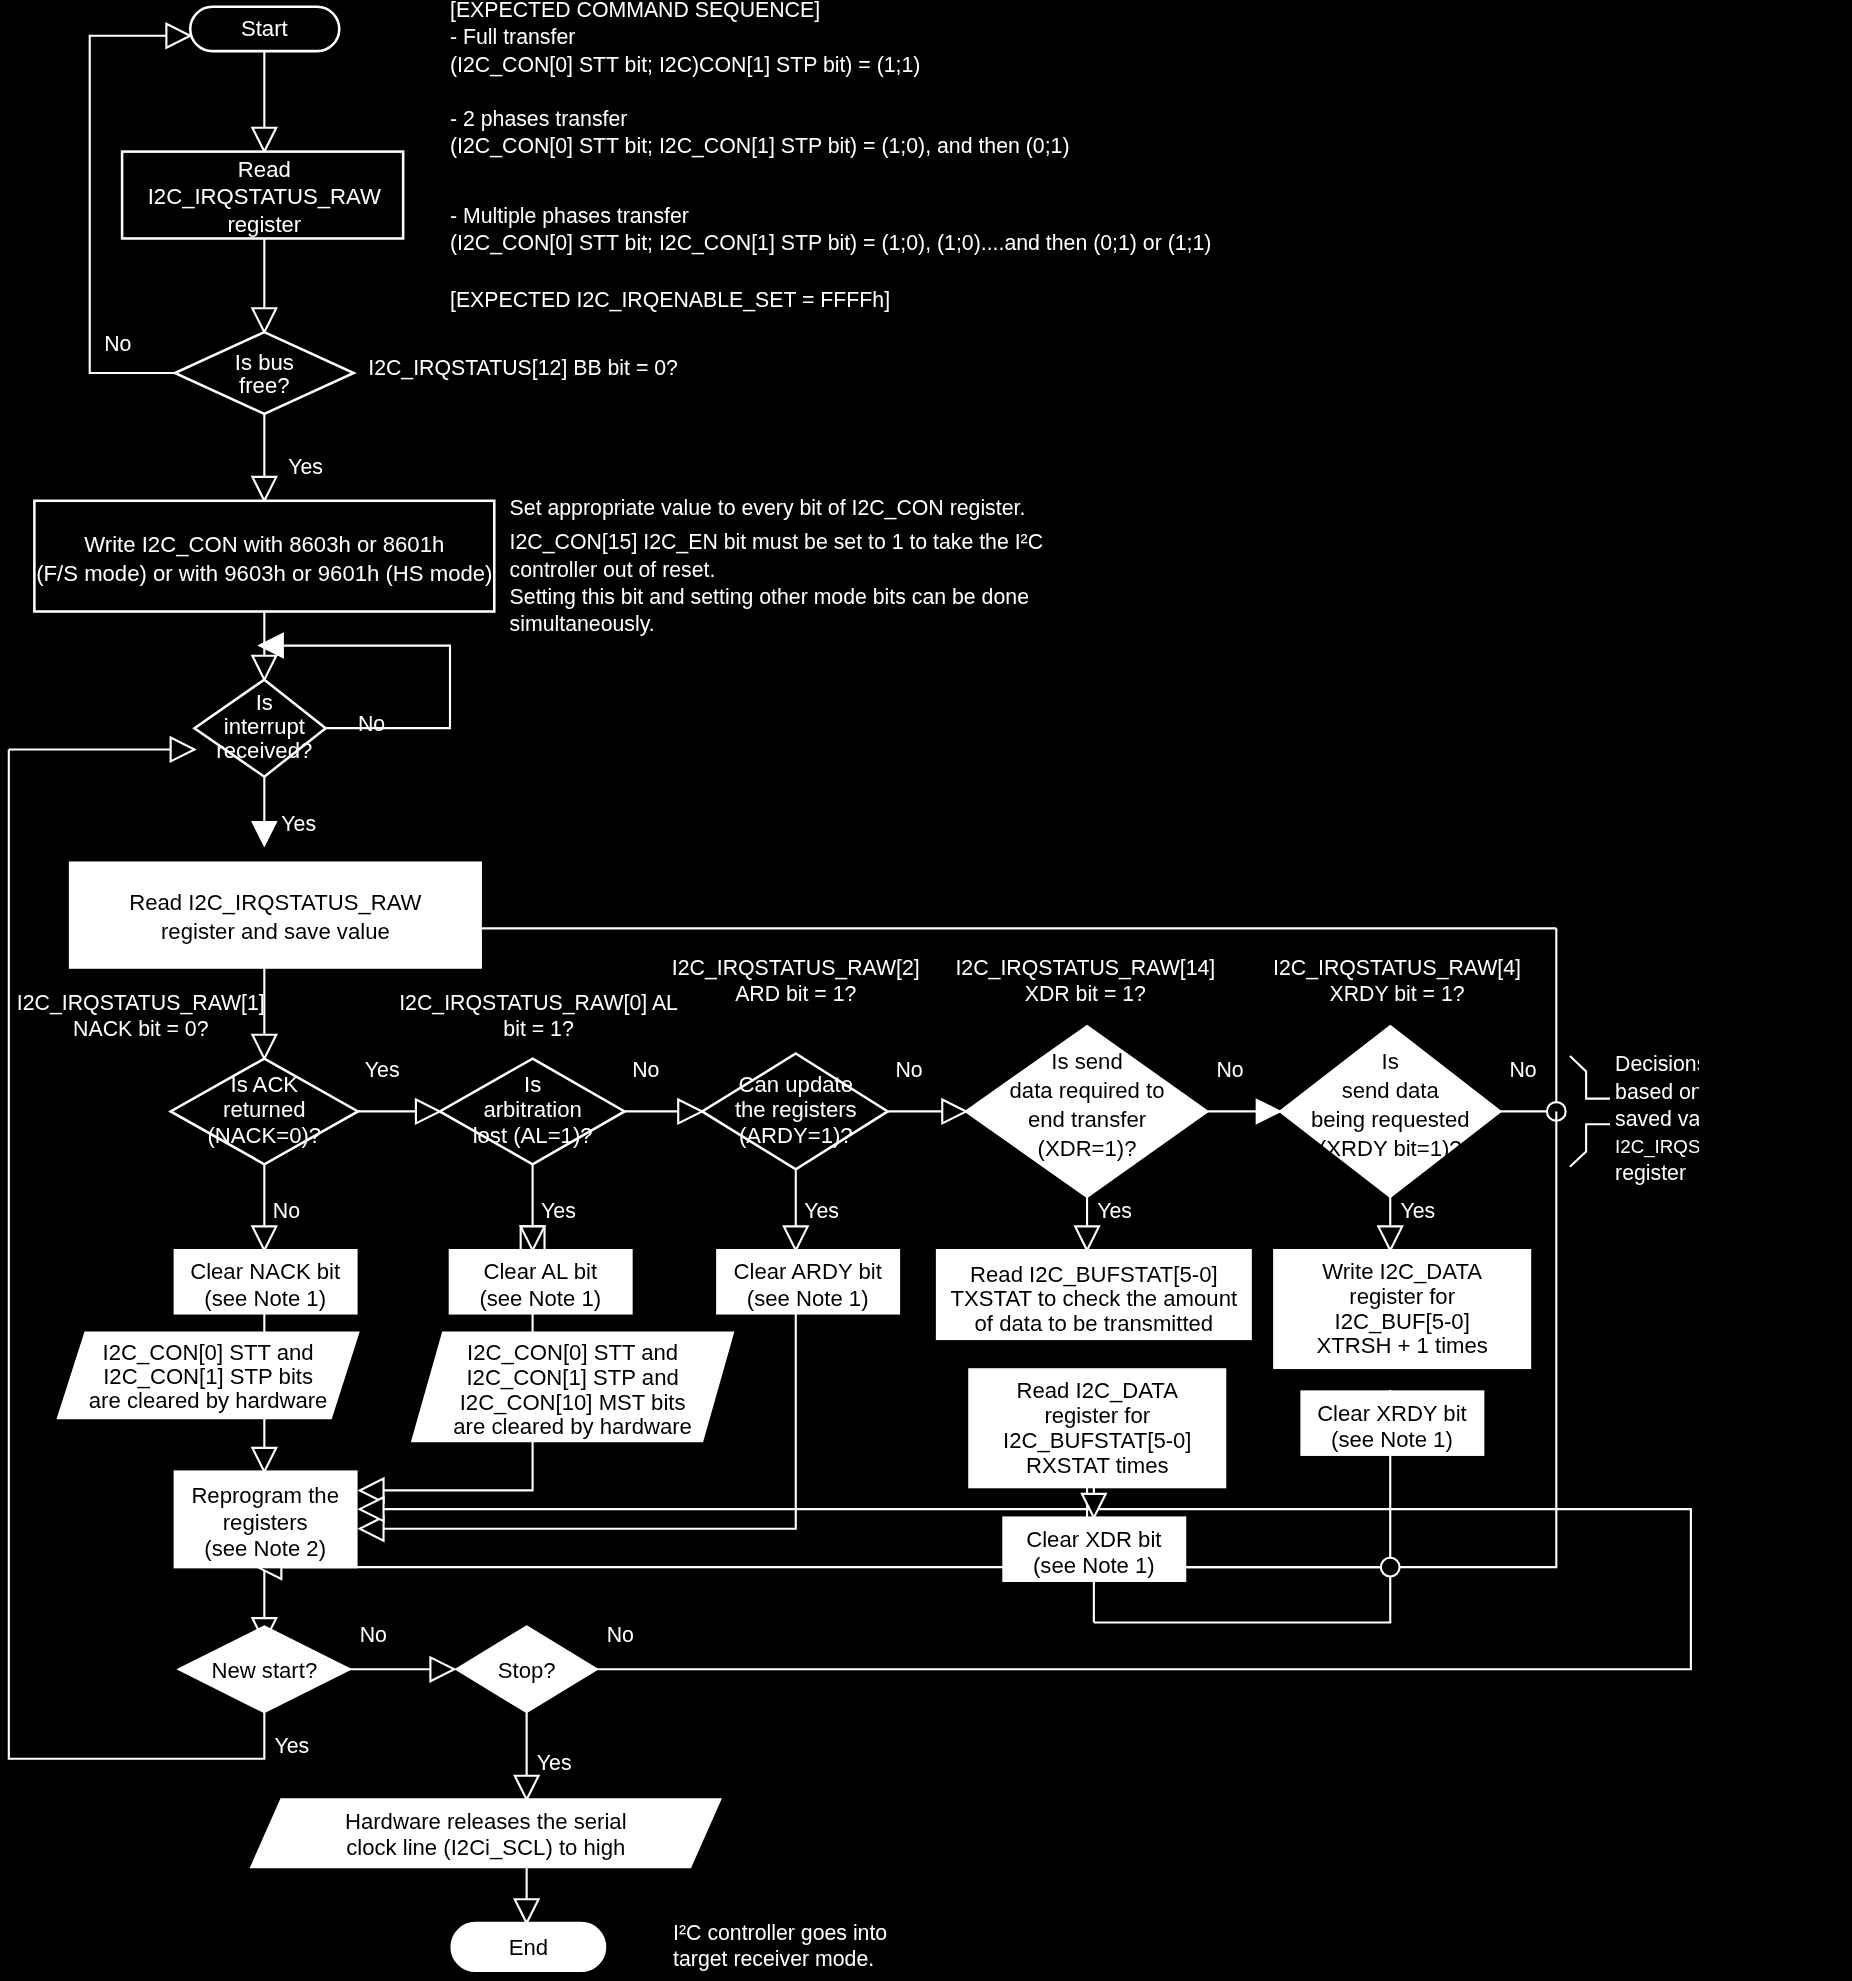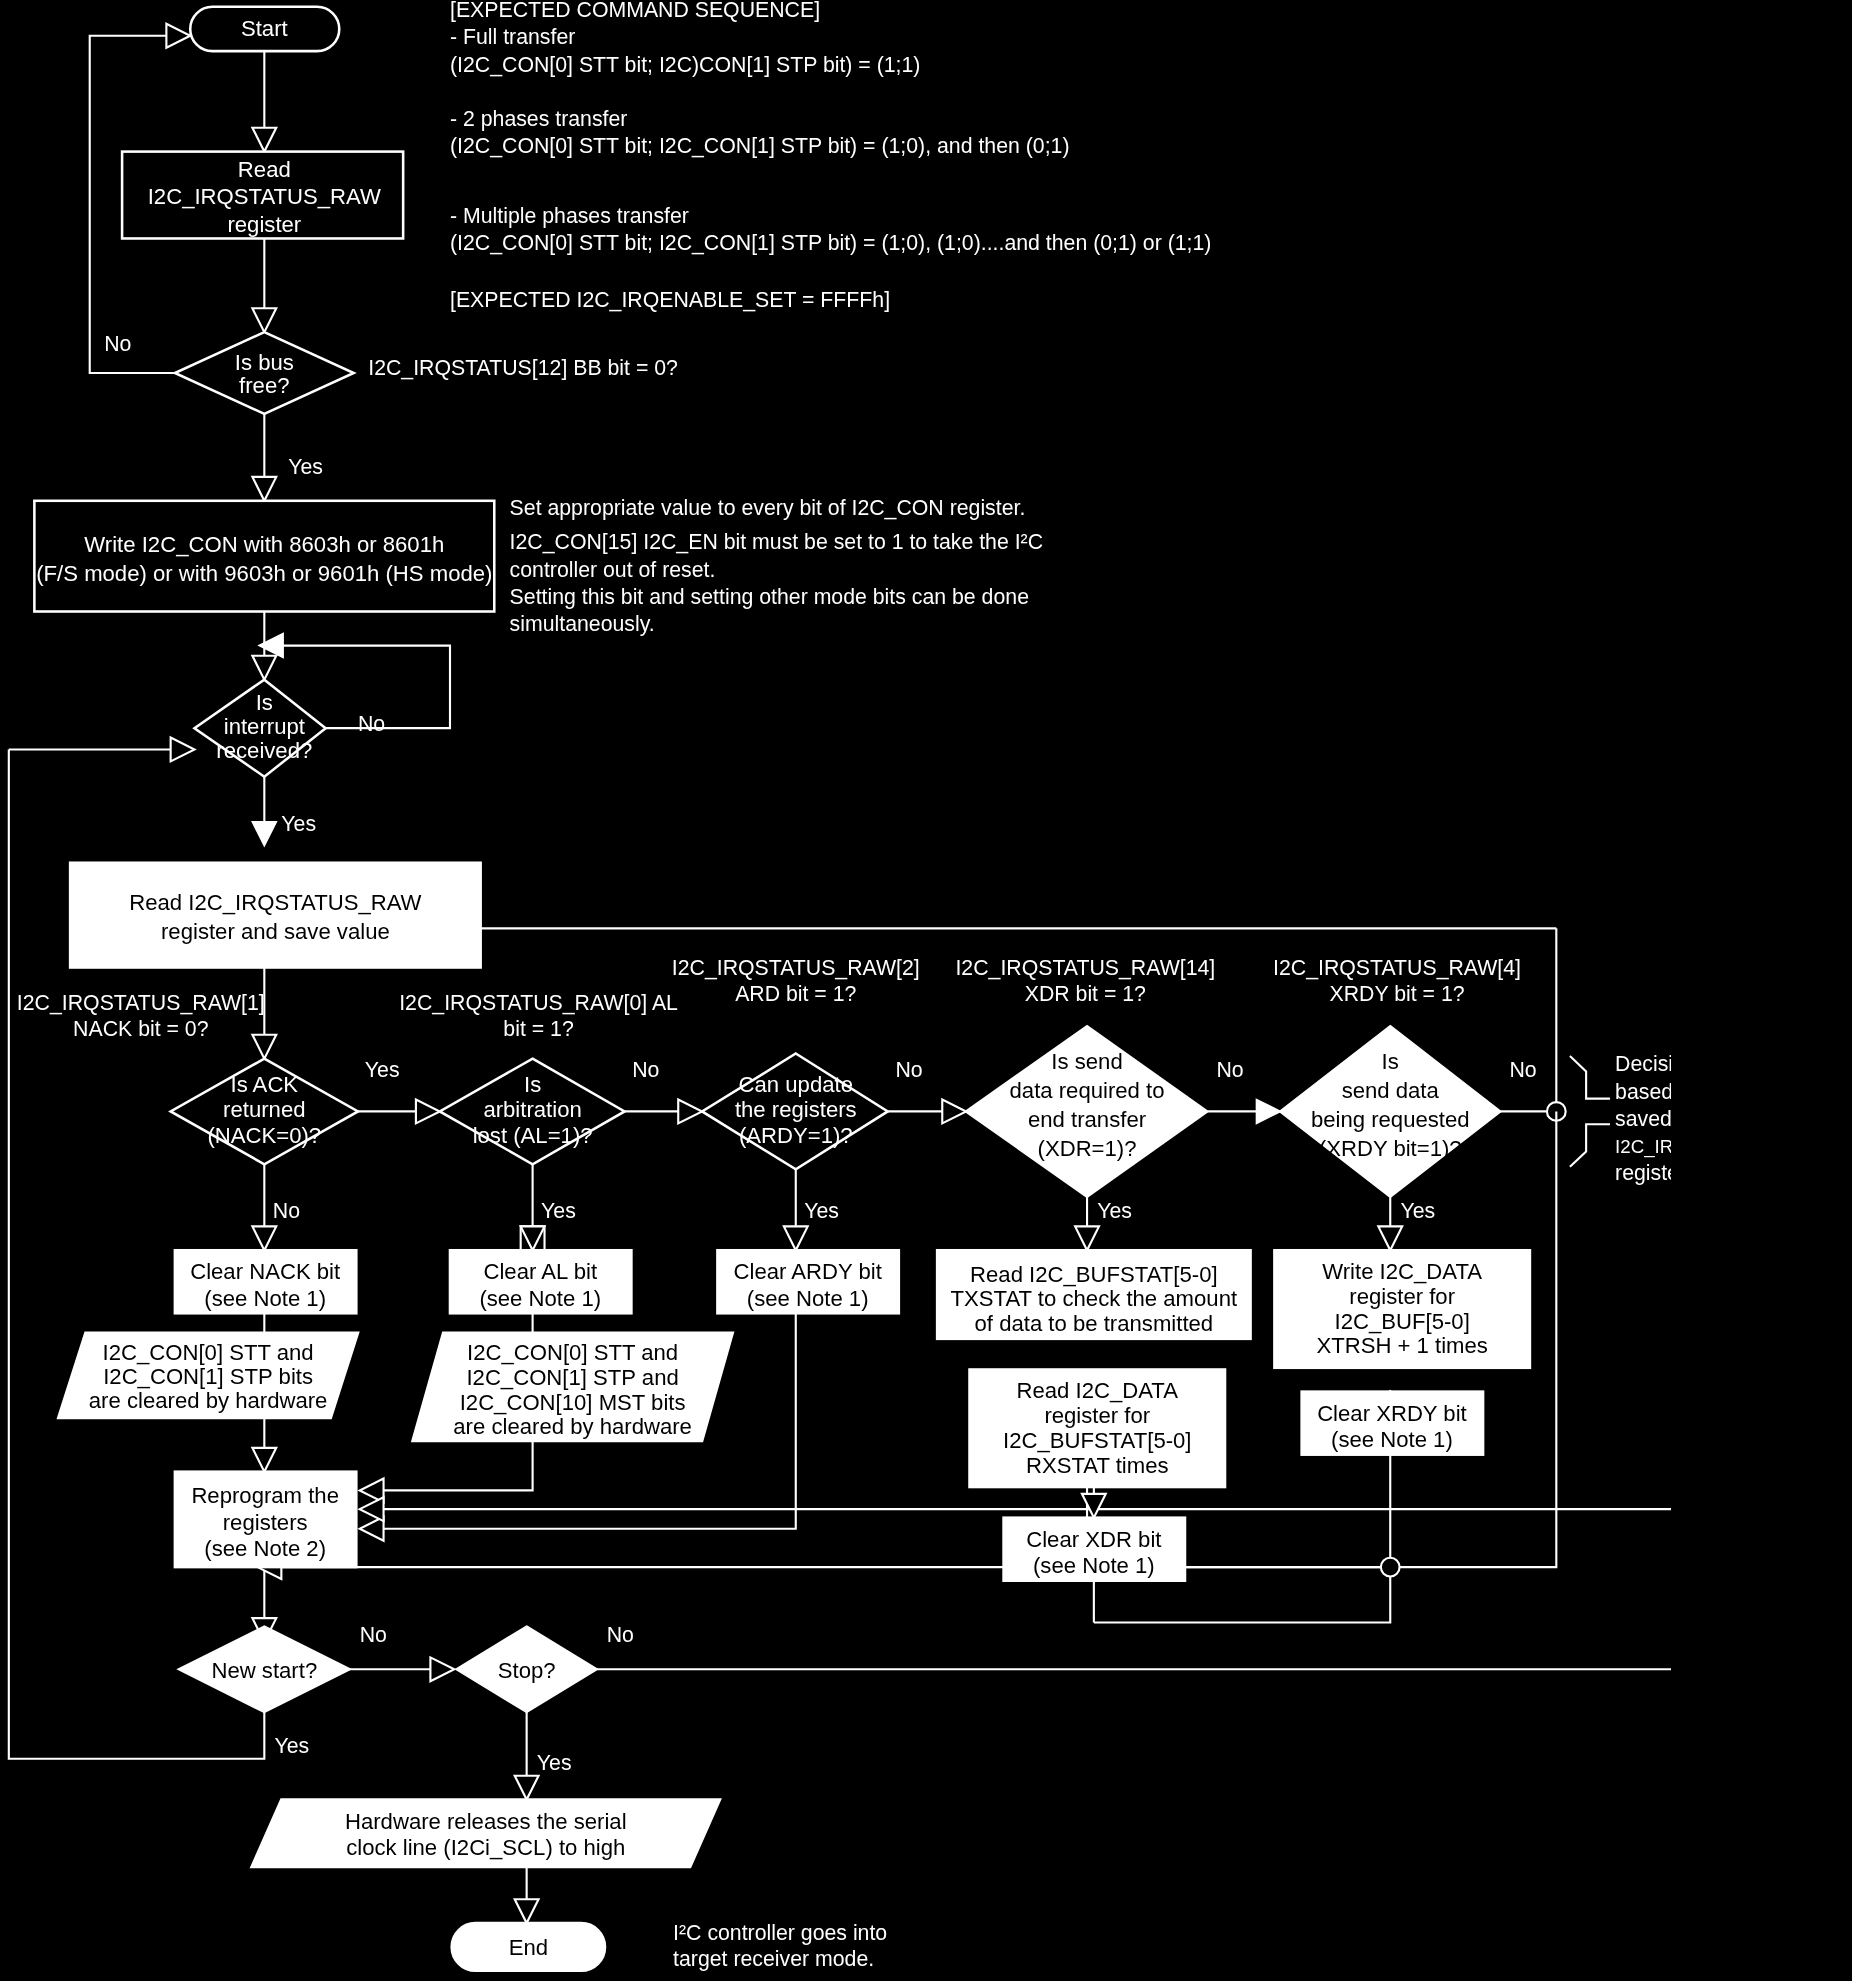--- a/index.html
+++ b/index.html
@@ -1,17 +1,17 @@
 <!DOCTYPE html>
 <html style="font-size:13.6px"><head>
 <meta charset="utf-8">
 <style>
   html,body{margin:0;padding:0;background:#000;}
   #root{position:relative;width:1671px;height:1981px;background:#000;overflow:hidden;
-        font-family:"Liberation Sans",sans-serif;}
+        font-family:"Liberation Sans",sans-serif;padding-left:28px;}
   svg{position:absolute;top:0;left:0;width:1853px;height:1981px;}
   .shape{fill:#fff;stroke:#fff;stroke-width:3;}
   .shape-dark{fill:#000;stroke:#fff;stroke-width:3;}
   .ln{stroke:#fff;stroke-width:2.5;fill:none;}
   .arrowhead{fill:#000;stroke:#fff;stroke-width:2.5;}
   .arrowhead-solid{fill:#fff;stroke:#fff;stroke-width:2;}
   .junction{fill:#000;stroke:#fff;stroke-width:2.5;}
   text{font-family:"Liberation Sans",sans-serif;}
   .t-on-white{fill:#000;font-size:26px;}
   .t-on-black{fill:#fff;font-size:26px;}

